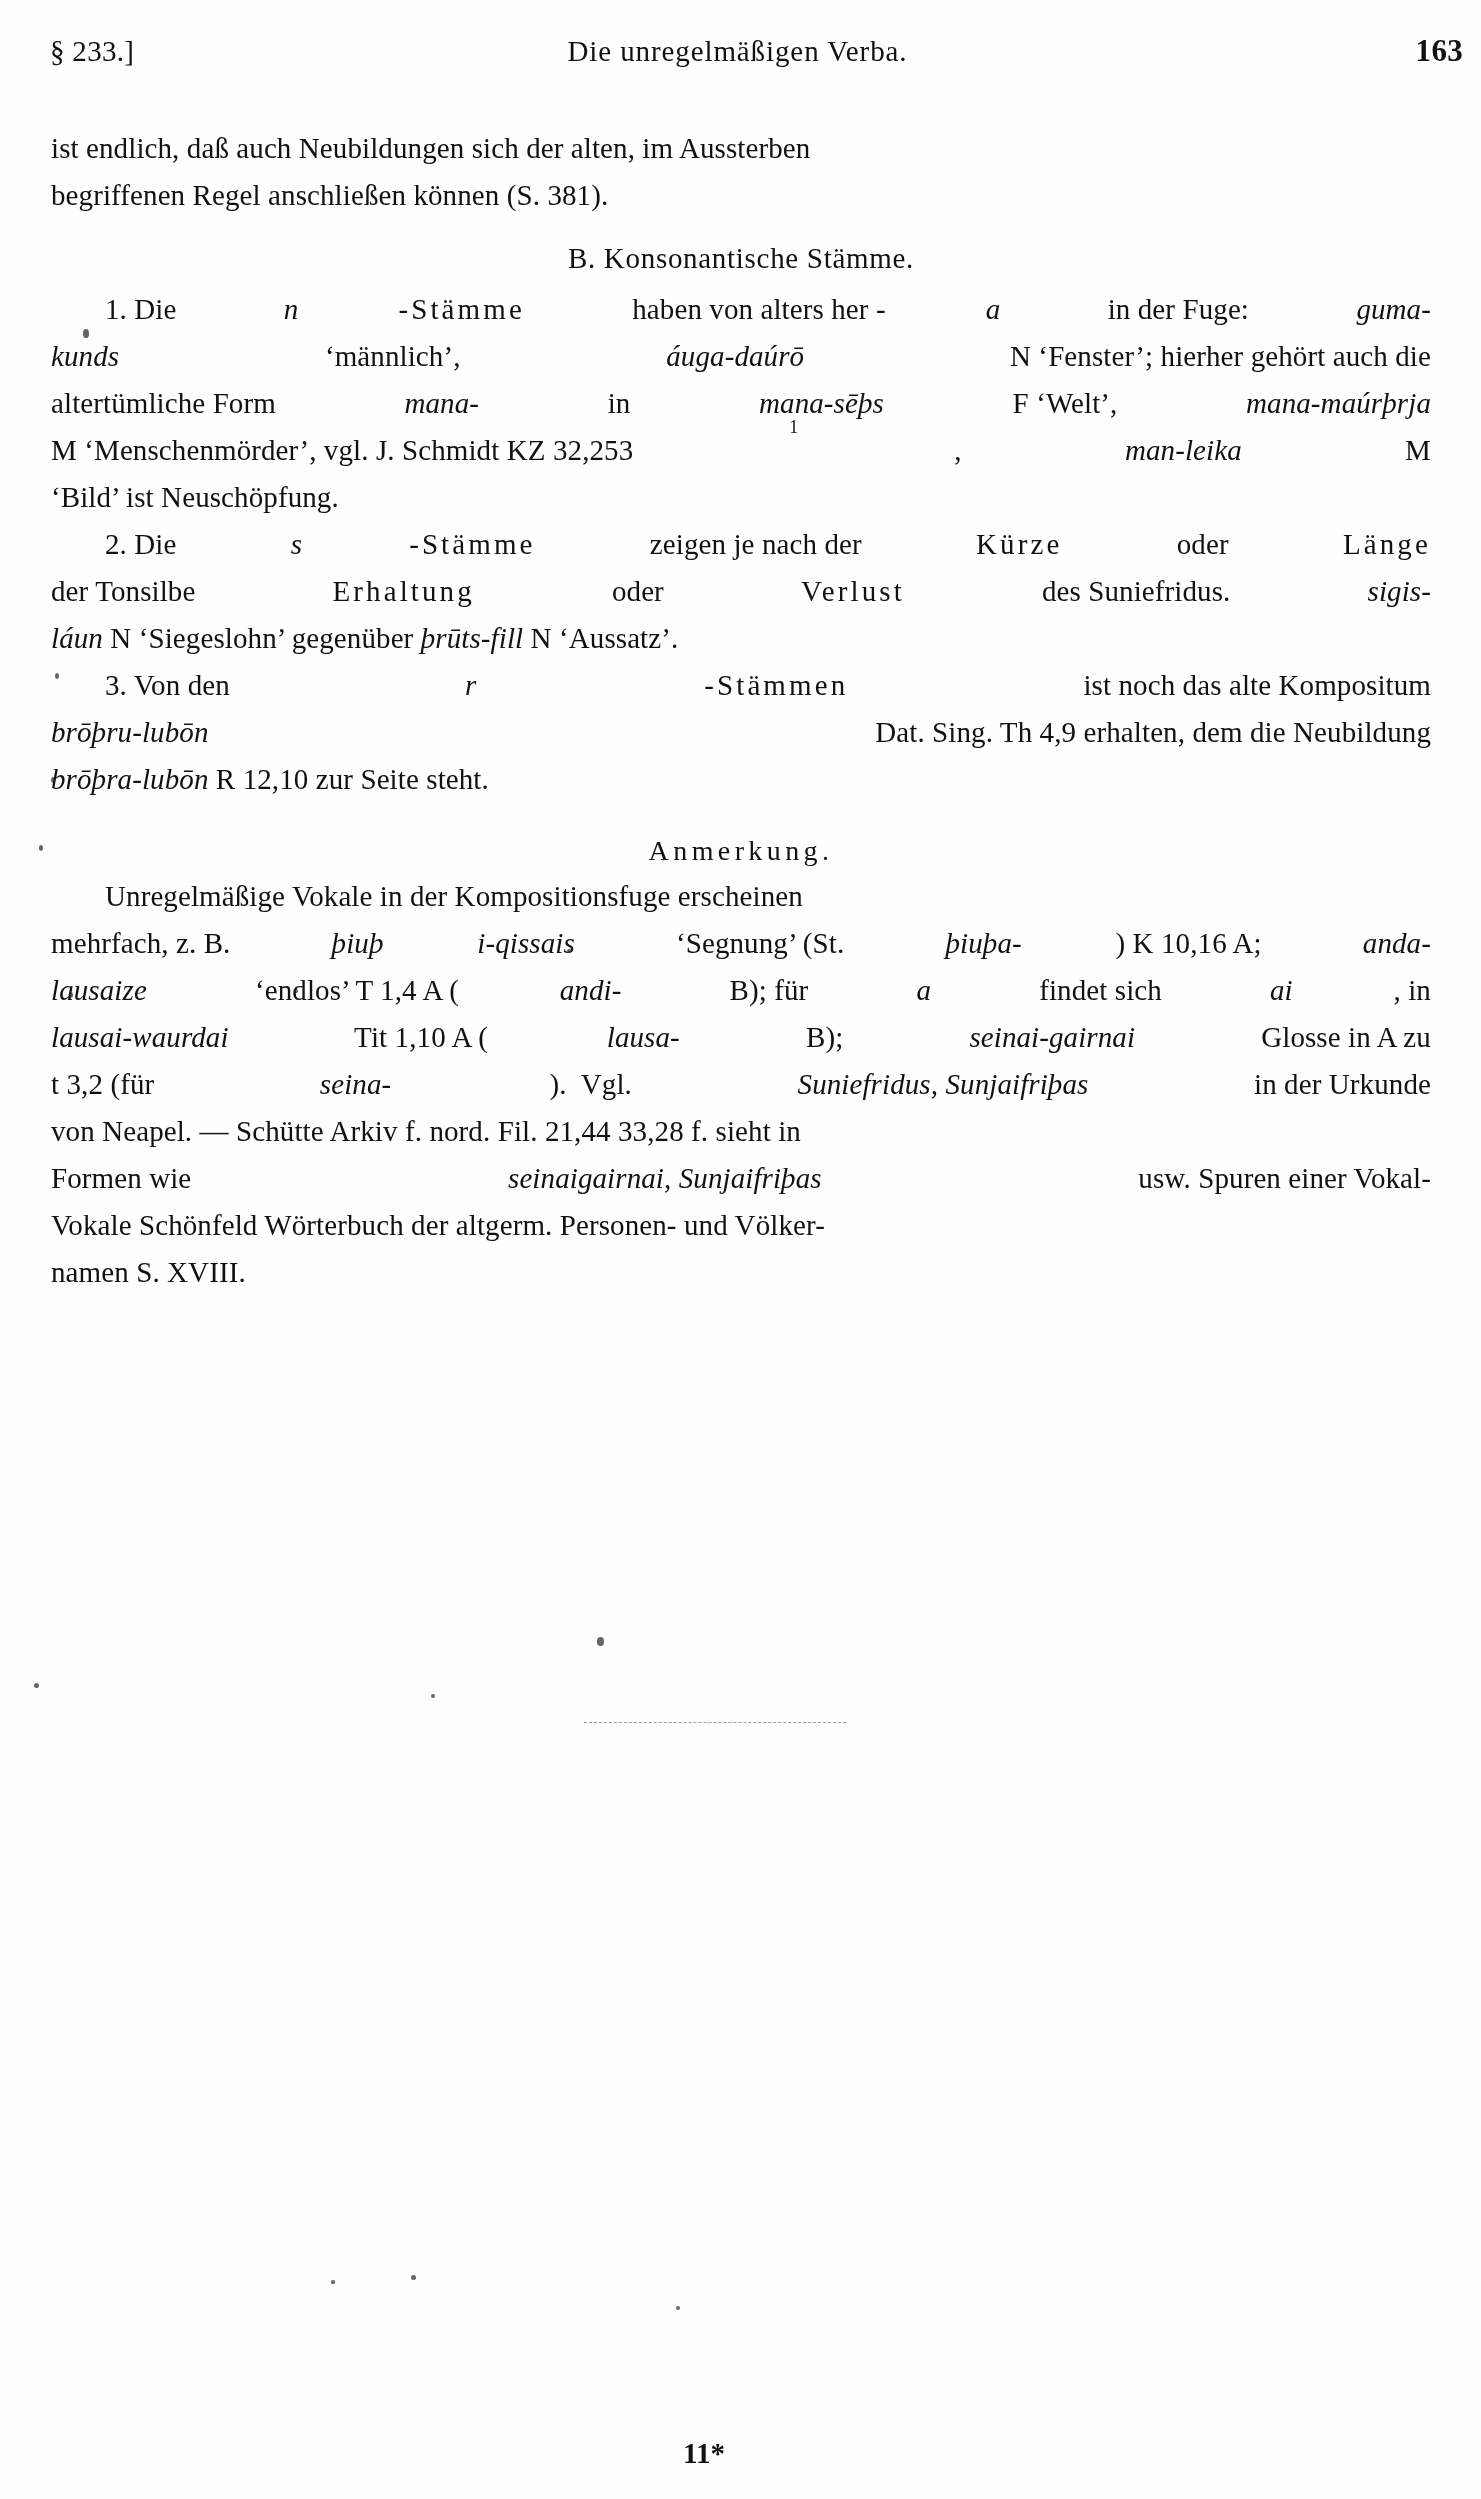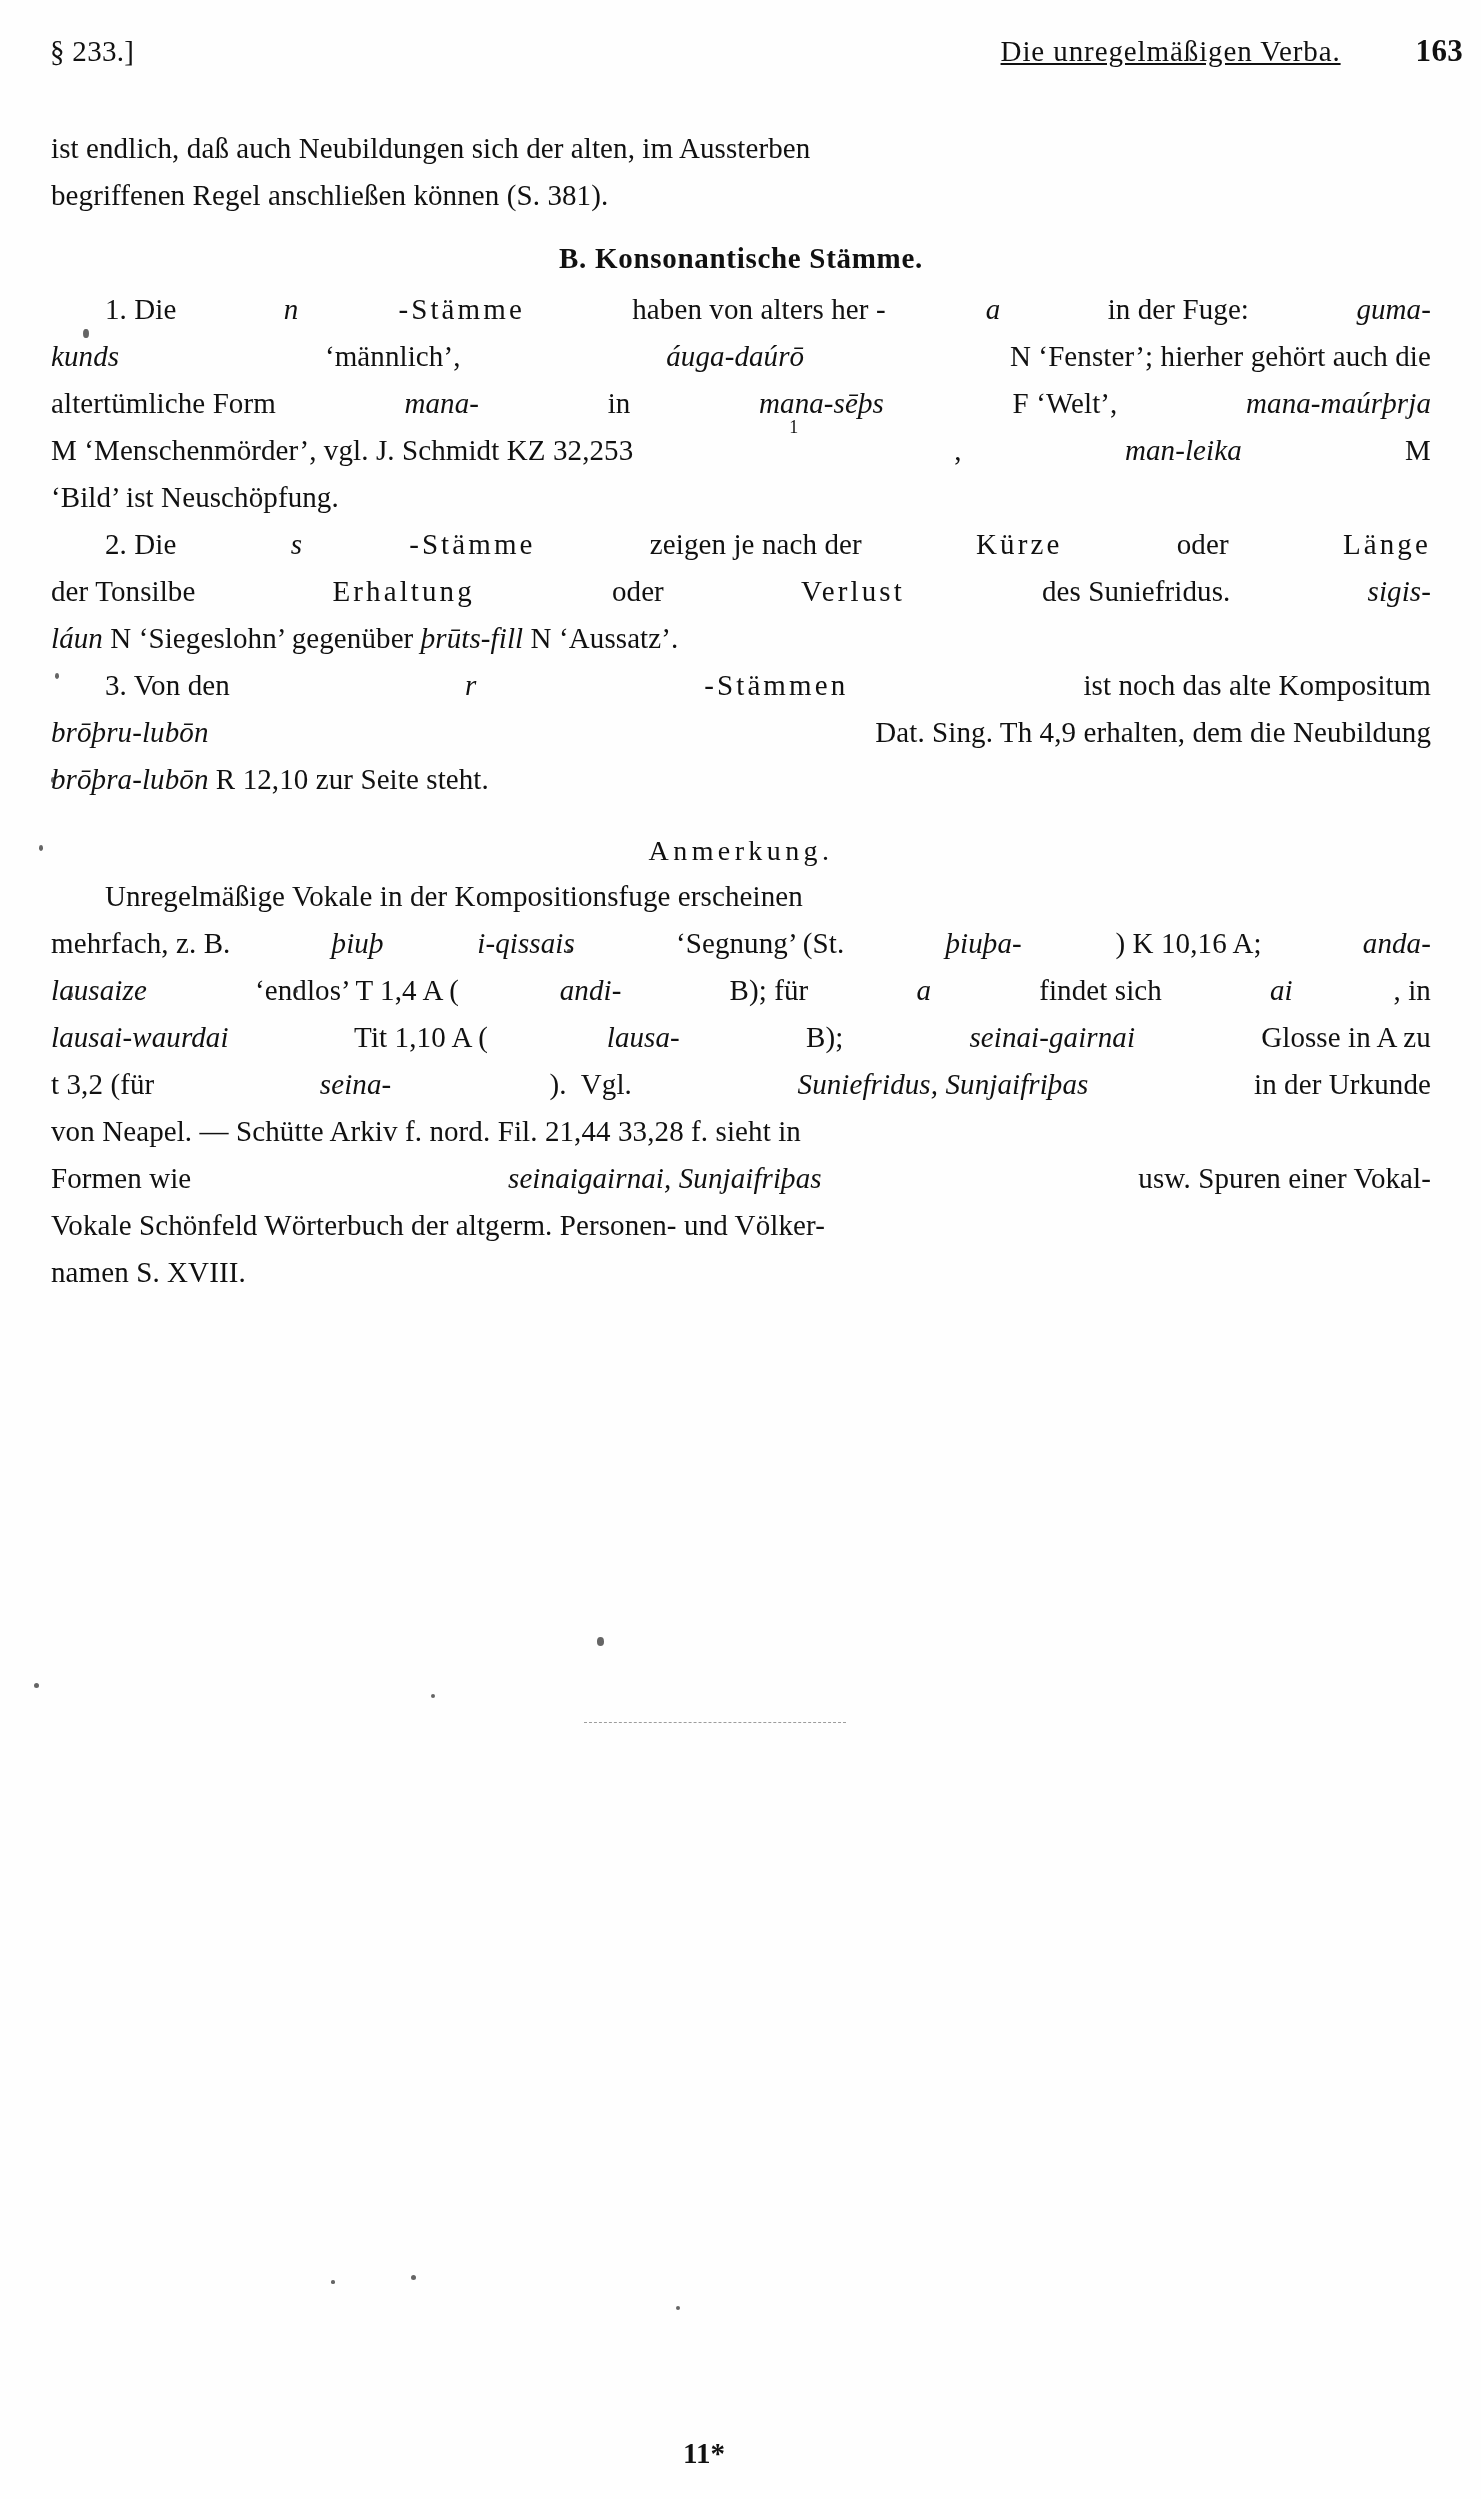--- a/index.html
+++ b/index.html
@@ -37,24 +37,23 @@
     justify-content: space-between;
     font-size: 29px;
     letter-spacing: 0.3px;
   }
   .running-head .folio-left {
     flex: 0 0 auto;
     font-weight: 400;
   }
   .running-head .head-title {
     flex: 1 1 auto;
-    text-align: right;
+    text-align: center;
     padding-right: 75px;
     letter-spacing: 0.9px;
-    text-decoration: underline;
   }
   .running-head .folio-right {
     flex: 0 0 auto;
     font-weight: 700;
     font-size: 31px;
   }
 
   
   .textblock {
     position: absolute;
@@ -92,21 +91,21 @@
   .sup {
     font-size: 0.62em;
     vertical-align: super;
     line-height: 0;
   }
 
   h2.section-head {
     margin: 22.5px 0 11.2px 0;
     text-align: center;
     font-size: 29px;
-    font-weight: 700;
+    font-weight: 400;
     letter-spacing: 0.7px;
   }
 
   h3.anmerkung-head {
     margin: 32.5px 0 6.2px 0;
     text-align: center;
     font-size: 28px;
     font-weight: 400;
     letter-spacing: 4.4px;
   }

